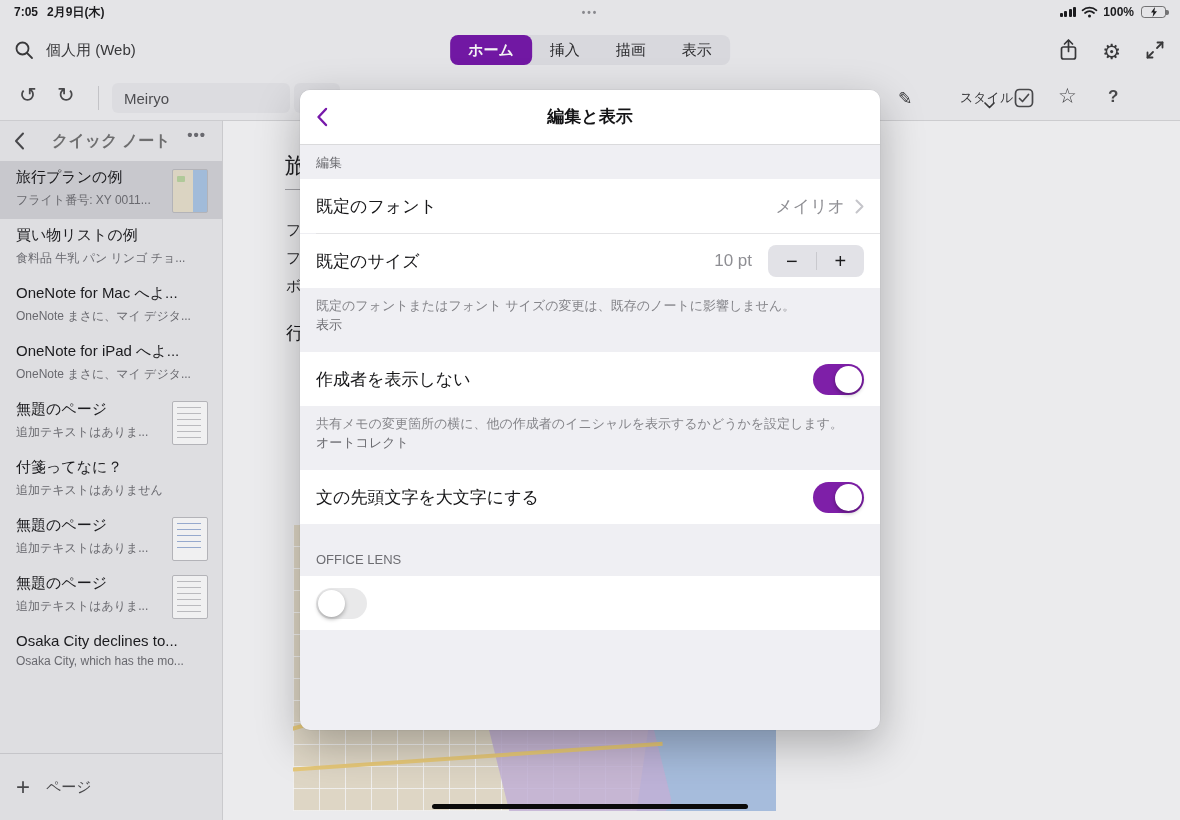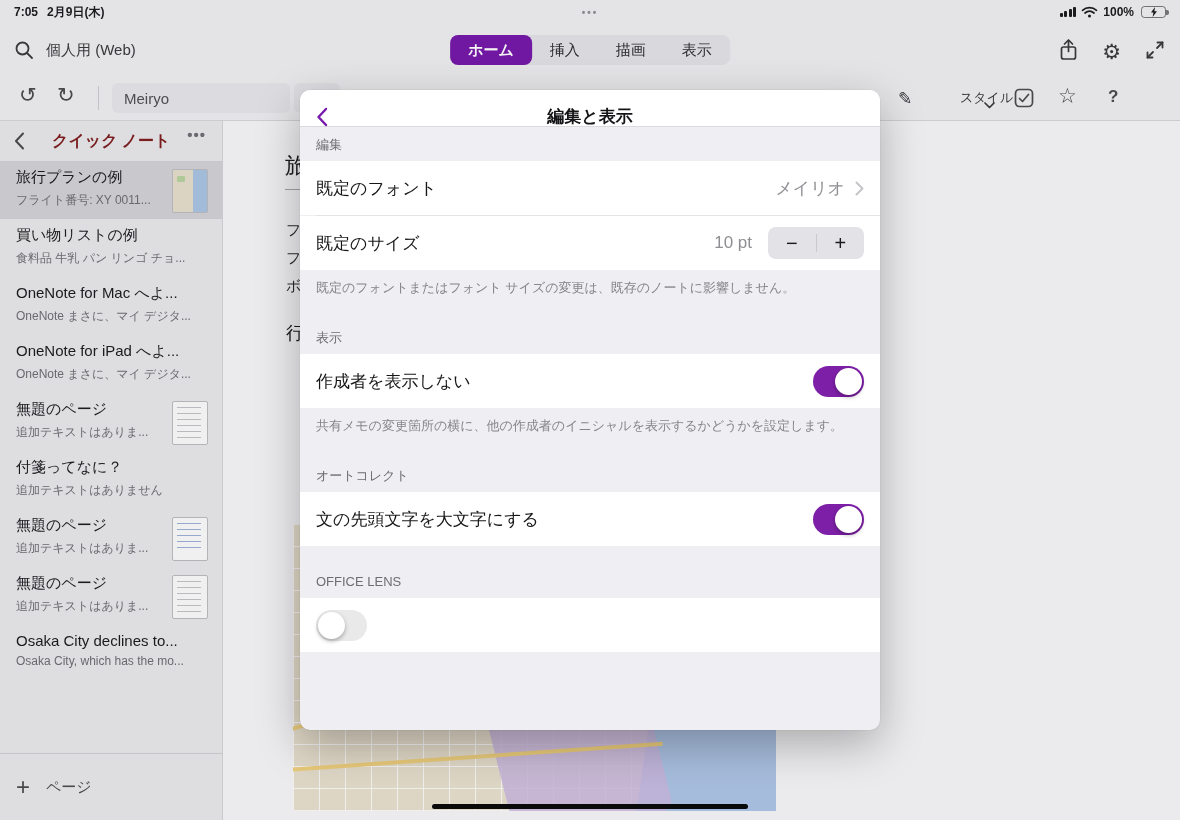--- a/index.html
+++ b/index.html
@@ -50,21 +50,21 @@
   .style-chevron{position:absolute;left:984px;top:19px;}
   .todo-btn{position:absolute;left:1014px;top:12px;}
   .star-glyph{position:absolute;left:1058px;top:8px;font-size:21px;color:#4b4b4d;}
   .help-glyph{position:absolute;left:1108px;top:11px;font-size:17px;color:#4b4b4d;font-weight:700;}
 
   
   .sidebar{position:absolute;top:120px;left:0;width:222px;bottom:0;background:#E9E9EB;
            border-top:1px solid #d6d6d8;box-sizing:border-box;}
   .sidebar-header{height:40px;position:relative;}
   .chevron-left-btn{position:absolute;left:14px;top:11px;}
-  .sidebar-title{position:absolute;left:52px;top:10px;font-size:16px;font-weight:700;color:#7f1d1d;font-family:Liberation Serif, serif;}
+  .sidebar-title{position:absolute;left:52px;top:10px;font-size:16px;font-weight:700;color:#737373;}
   .ellipsis-btn{position:absolute;right:16px;top:5px;font-size:15px;color:#6e6e73;letter-spacing:1px;font-weight:700;}
   .page-list{position:absolute;top:40px;left:0;right:0;}
   .page-item{height:58px;position:relative;padding:7px 14px 0 16px;box-sizing:border-box;}
   .page-item.selected{background:#D2D2D6;}
   .pi-title{font-size:15px;color:#1c1c1e;white-space:nowrap;overflow:hidden;}
   .pi-sub{font-size:12px;color:#6e6e73;margin-top:5px;white-space:nowrap;overflow:hidden;}
   .has-thumb .pi-title,.has-thumb .pi-sub{margin-right:48px;}
   .thumb{position:absolute;right:14px;top:8px;width:34px;height:42px;background:#fcfcfc;
          border:1px solid #bcbcc0;border-radius:2px;overflow:hidden;}
   .thumb.t-text::before,.thumb.t-sketch::before{content:"";position:absolute;left:4px;right:6px;top:5px;bottom:5px;
@@ -102,34 +102,34 @@
   .mp3{left:210px;top:90px;width:30px;height:14px;}
   .map-road{position:absolute;background:#F2D27E;height:4px;}
   .mr1{left:-30px;top:150px;width:420px;transform:rotate(-16deg);}
   .mr2{left:-10px;top:230px;width:380px;transform:rotate(-4deg);}
 
   .scrim{position:absolute;inset:0;background:rgba(25,25,35,.05);}
 
   
   .modal{position:absolute;left:300px;top:90px;width:580px;height:640px;background:#EFEFF3;border-radius:10px;
          box-shadow:0 14px 44px rgba(0,0,0,.28),0 0 0 .5px rgba(0,0,0,.06);overflow:hidden;box-sizing:border-box;}
-  .modal-header{height:37px;background:#fff;border-bottom:1px solid #DADADC;position:relative;box-sizing:border-box;}
+  .modal-header{height:55px;background:#fff;border-bottom:1px solid #DADADC;position:relative;box-sizing:border-box;}
   .modal-title{text-align:center;line-height:54px;font-size:17px;font-weight:700;color:#141416;}
   .back-btn{position:absolute;left:16px;top:17px;cursor:pointer;}
   .m-sec{height:34px;display:flex;align-items:flex-end;padding:0 16px 7px;box-sizing:border-box;
          color:#6D6D72;font-size:13px;}
   .m-sec.lens{height:52px;padding-bottom:9px;}
   .m-row{height:54px;background:#fff;display:flex;align-items:center;padding:0 16px;box-sizing:border-box;}
   .row-divider{height:1px;background:#E4E4E6;margin-left:16px;}
   .m-row-label{font-size:17px;color:#161618;flex:1;}
   .m-value{font-size:17px;color:#8E8E93;display:flex;align-items:center;gap:10px;}
   .stepper{display:flex;width:96px;height:32px;background:#E2E2E7;border-radius:8px;overflow:hidden;margin-left:16px;}
   .stepper-btn{flex:1;display:flex;align-items:center;justify-content:center;font-size:20px;color:#1c1c1e;cursor:pointer;}
   .stepper-sep{width:1px;background:#C9C9CE;margin:7px 0;}
-  .m-note-block{height:84px;padding:9px 16px 7px;box-sizing:border-box;display:flex;flex-direction:column;
+  .m-note-block{height:64px;padding:9px 16px 18px;box-sizing:border-box;display:flex;flex-direction:column;
                 justify-content:space-between;}
   .m-note{font-size:13px;color:#85858A;line-height:17px;}
   .m-sec-label{color:#6D6D72;font-size:13px;}
   .toggle{width:51px;height:31px;border-radius:16px;background:#E9E9EA;position:relative;cursor:pointer;flex:none;}
   .toggle.on{background:#7E1FA8;}
   .toggle::after{content:"";position:absolute;top:2px;left:2px;width:27px;height:27px;border-radius:50%;
                  background:#fff;box-shadow:0 2px 4px rgba(0,0,0,.3);}
   .toggle.on::after{left:auto;right:2px;}
 
   .home-indicator{position:absolute;left:432px;top:804px;width:316px;height:5px;border-radius:3px;background:#0a0a0a;}

